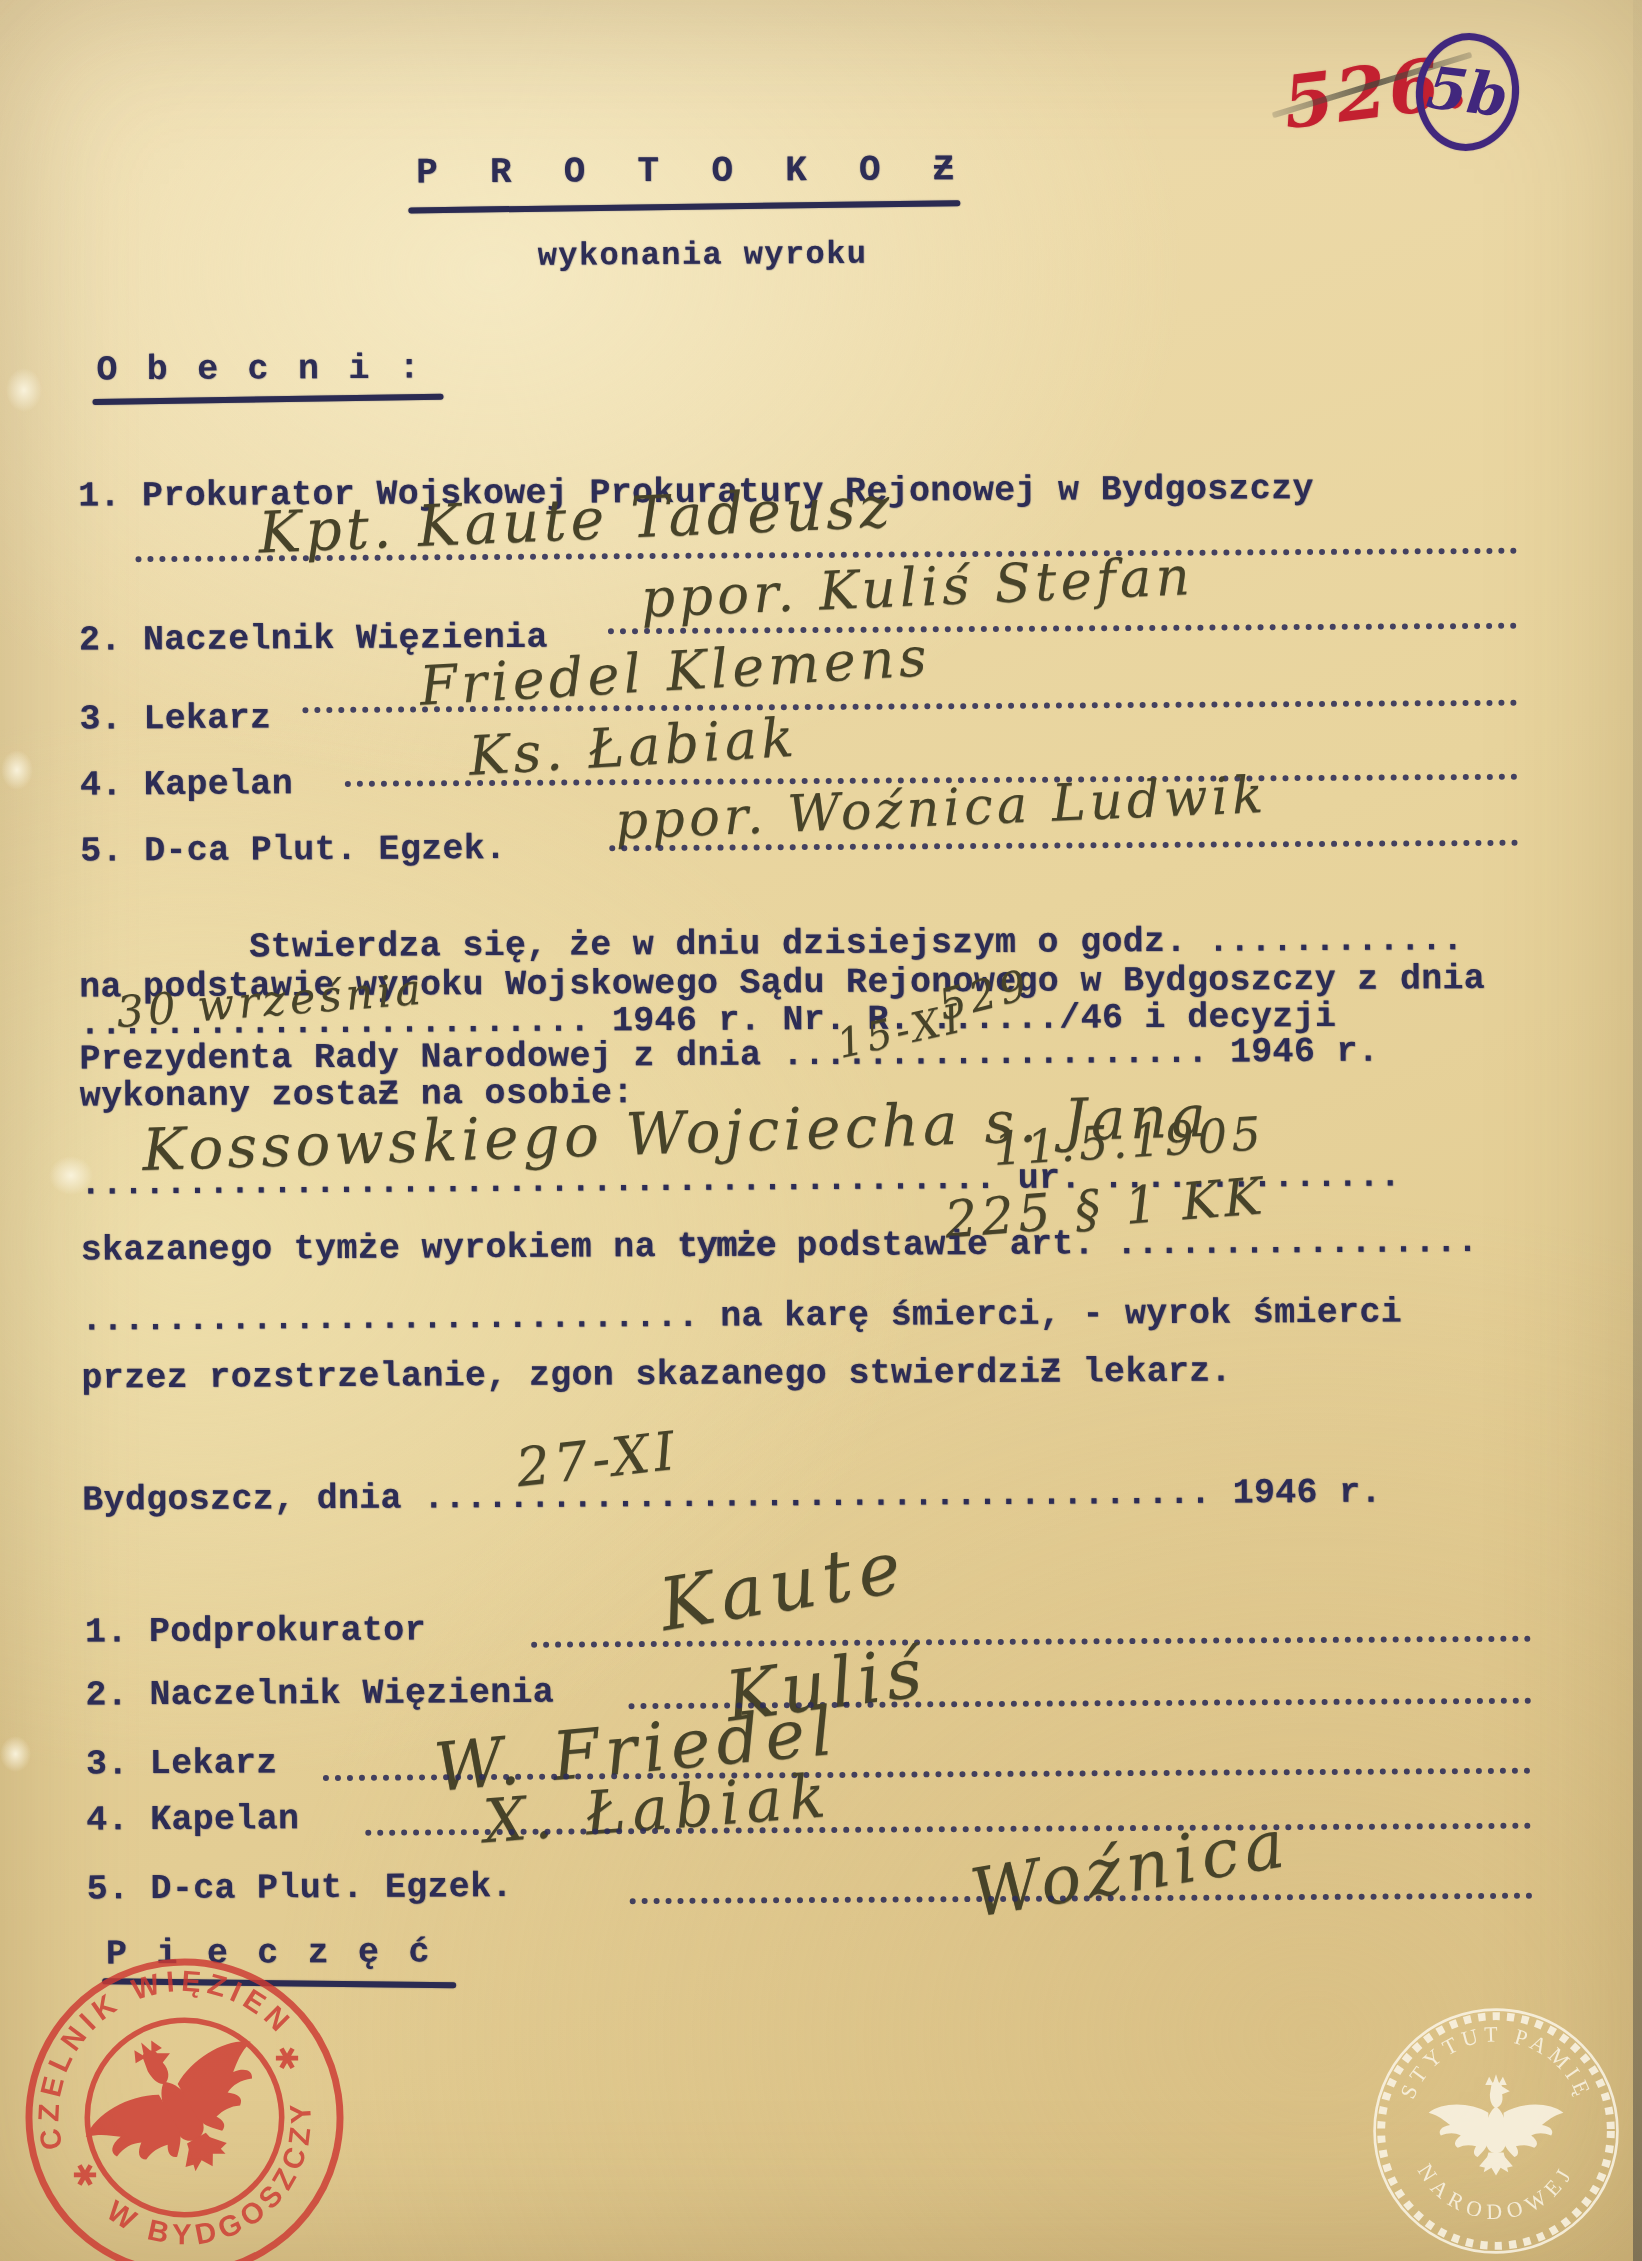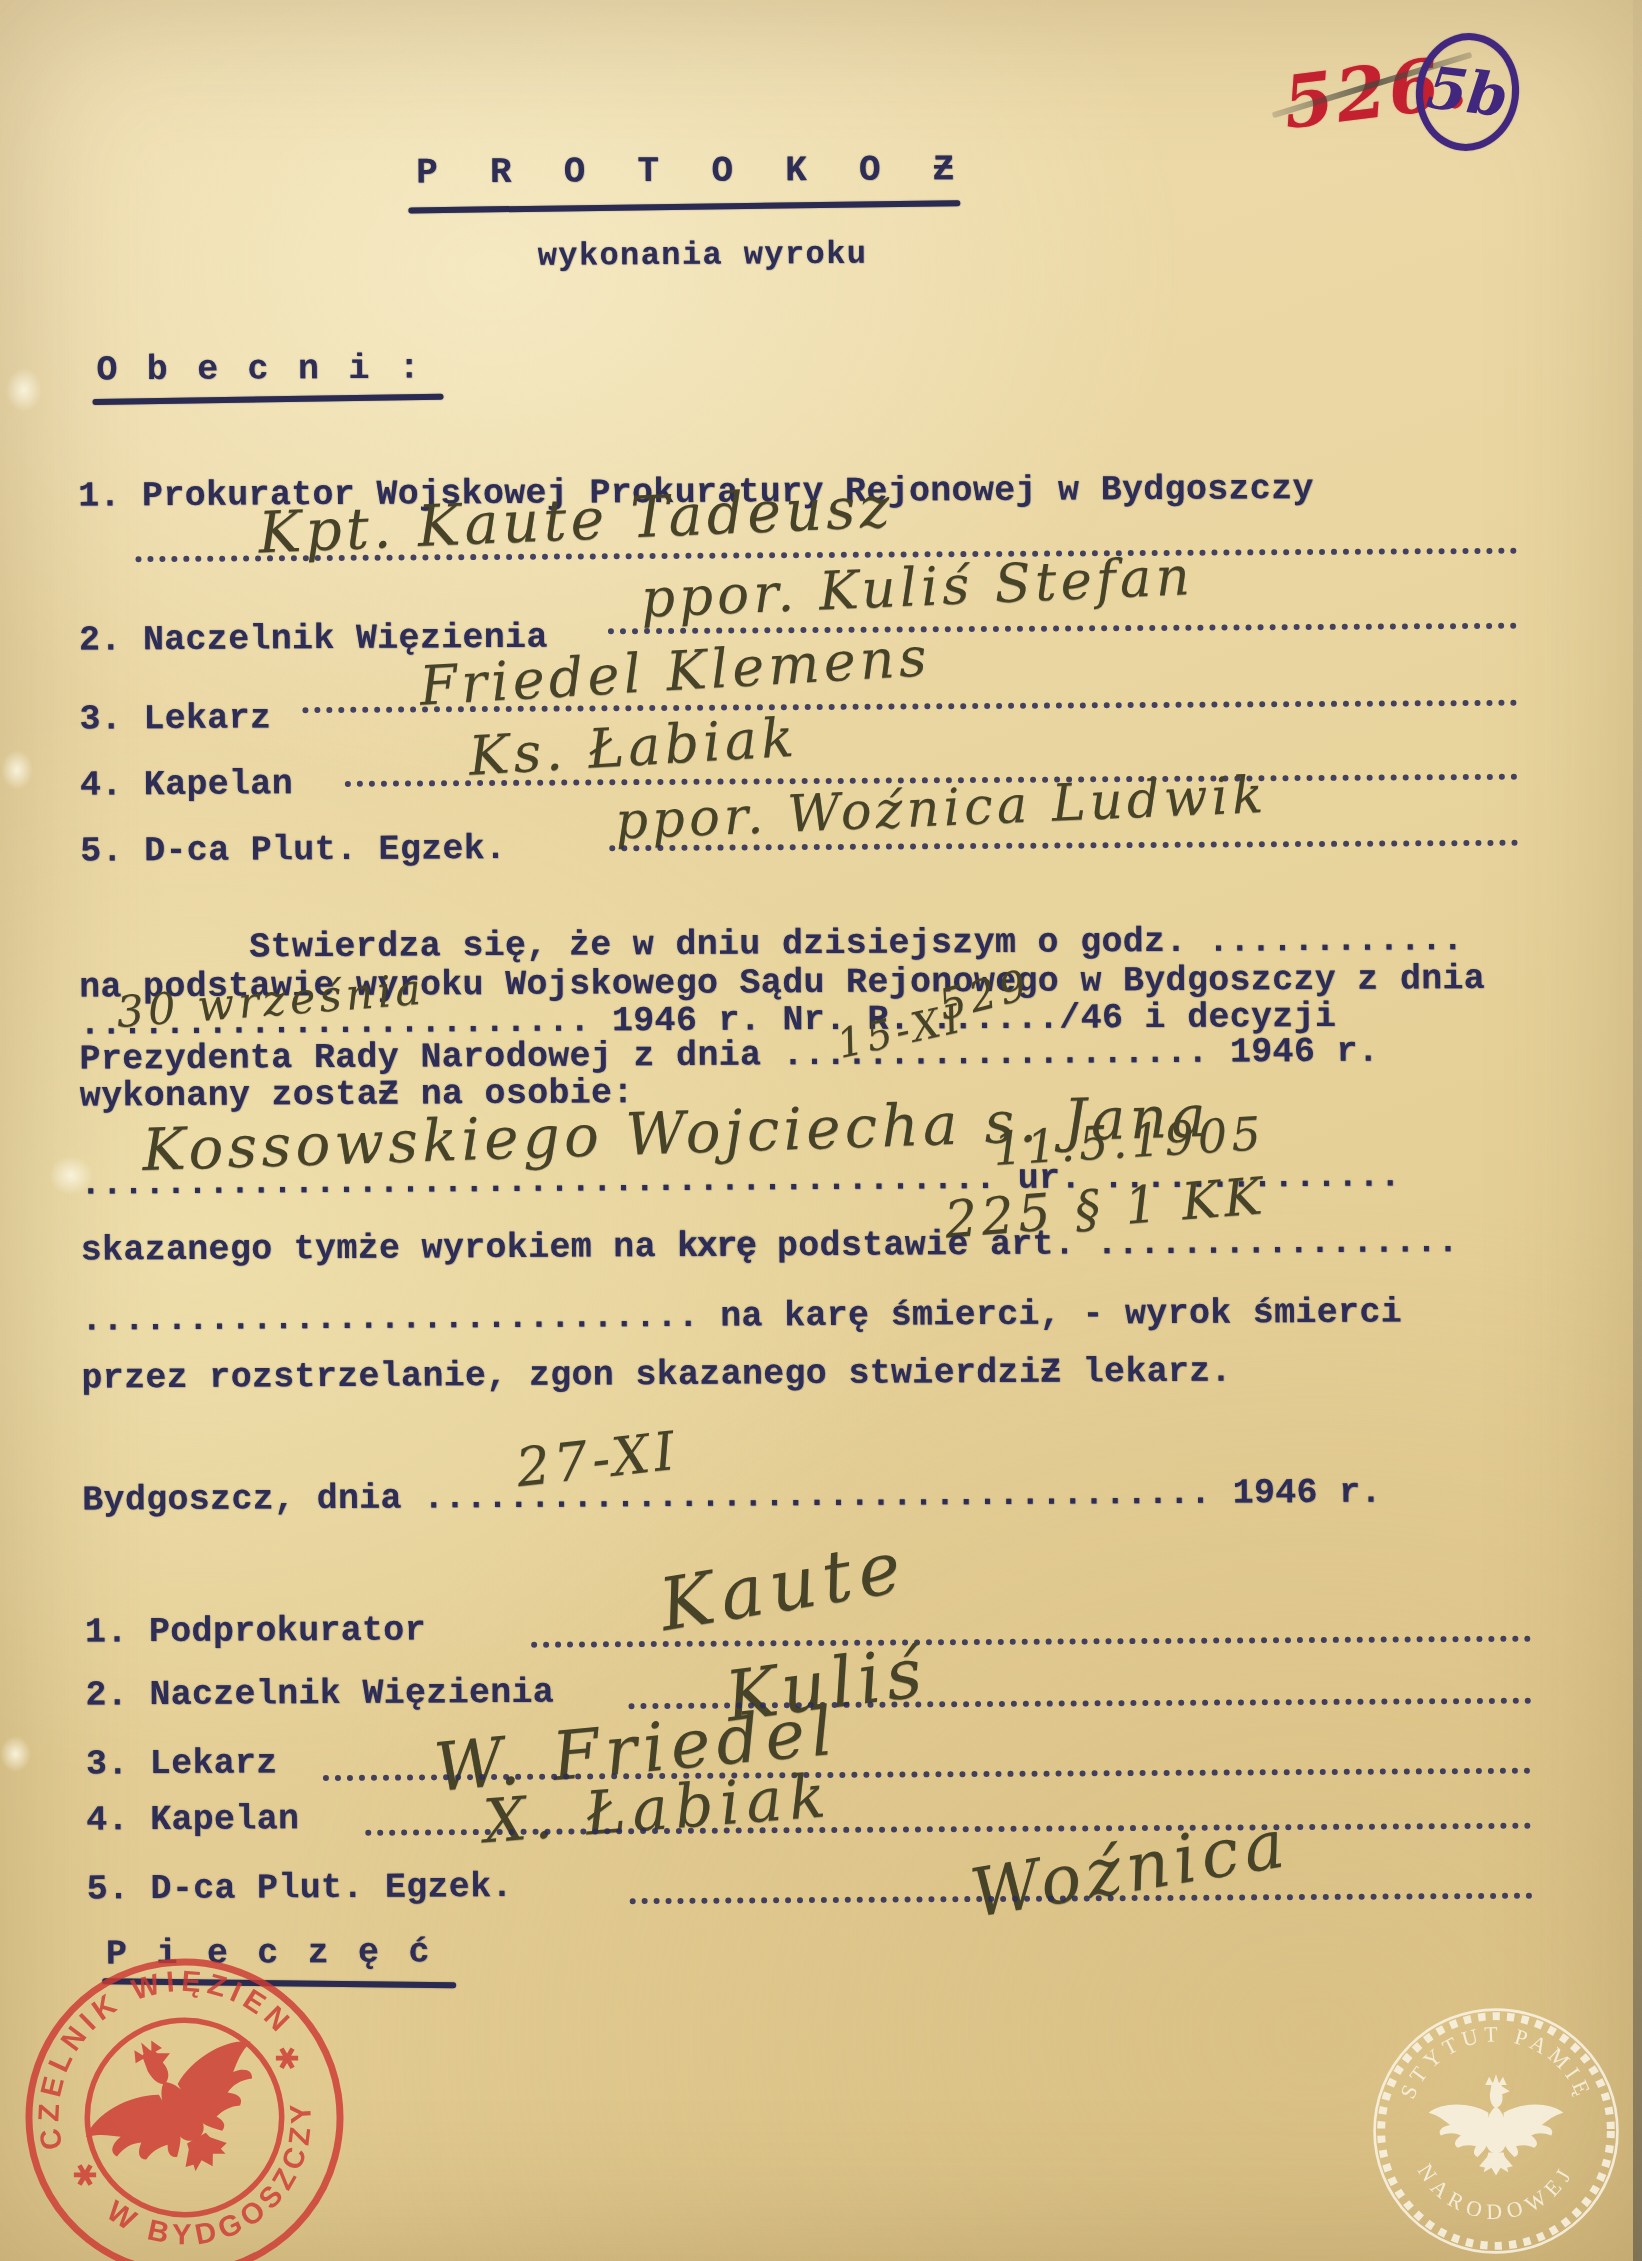--- a/index.html
+++ b/index.html
@@ -87,21 +87,21 @@
   <div class="hand" style="left:939px;top:971px;font-size:42px;transform:rotate(-14deg);">529</div>
   <div class="typed" style="left:80px;top:1036px;">Prezydenta Rady Narodowej z dnia .................... 1946 r.</div>
   <div class="hand" style="left:837px;top:1008px;font-size:40px;transform:rotate(-12deg);">15-XI</div>
   <div class="typed" style="left:80px;top:1073px;">wykonany zostaƵ na osobie:</div>
 
   <div class="hand" style="left:142px;top:1098px;font-size:58px;transform:rotate(-1.5deg);">Kossowskiego Wojciecha s. Jana</div>
   <div class="hand" style="left:993px;top:1116px;font-size:46px;transform:rotate(-3deg);">11.5.1905</div>
   <div class="typed" style="left:80px;top:1161px;">........................................... ur. ..............</div>
 
   <div class="hand" style="left:944px;top:1180px;font-size:51px;transform:rotate(-4deg);">225 § 1 KK</div>
-  <div class="typed" style="left:80px;top:1227px;"><span>skazanego tymże wyrokiem na </span><span class="struck">kxrę</span><span> podstawie art. .................</span></div>
+  <div class="typed" style="left:80px;top:1227px;"><span>skazanego tymże wyrokiem na </span><span class="struck">tymże</span><span> podstawie art. .................</span></div>
   <div class="typed" style="left:80px;top:1297px;">............................. na karę śmierci, - wyrok śmierci</div>
   <div class="typed" style="left:80px;top:1355px;">przez rozstrzelanie, zgon skazanego stwierdziƵ lekarz.</div>
 
   <div class="hand" style="left:514px;top:1427px;font-size:53px;transform:rotate(-6deg);">27-XI</div>
   <div class="typed" style="left:80px;top:1477px;">Bydgoszcz, dnia ..................................... 1946 r.</div>
 
   <div class="typed" style="left:82px;top:1609px;">1. Podprokurator</div>
   <div class="hand" style="left:656px;top:1543px;font-size:72px;transform:rotate(-9deg);letter-spacing:7px;">Kaute</div>
   <div class="leader" style="left:528px;top:1640px;width:1000px;"></div>
 

